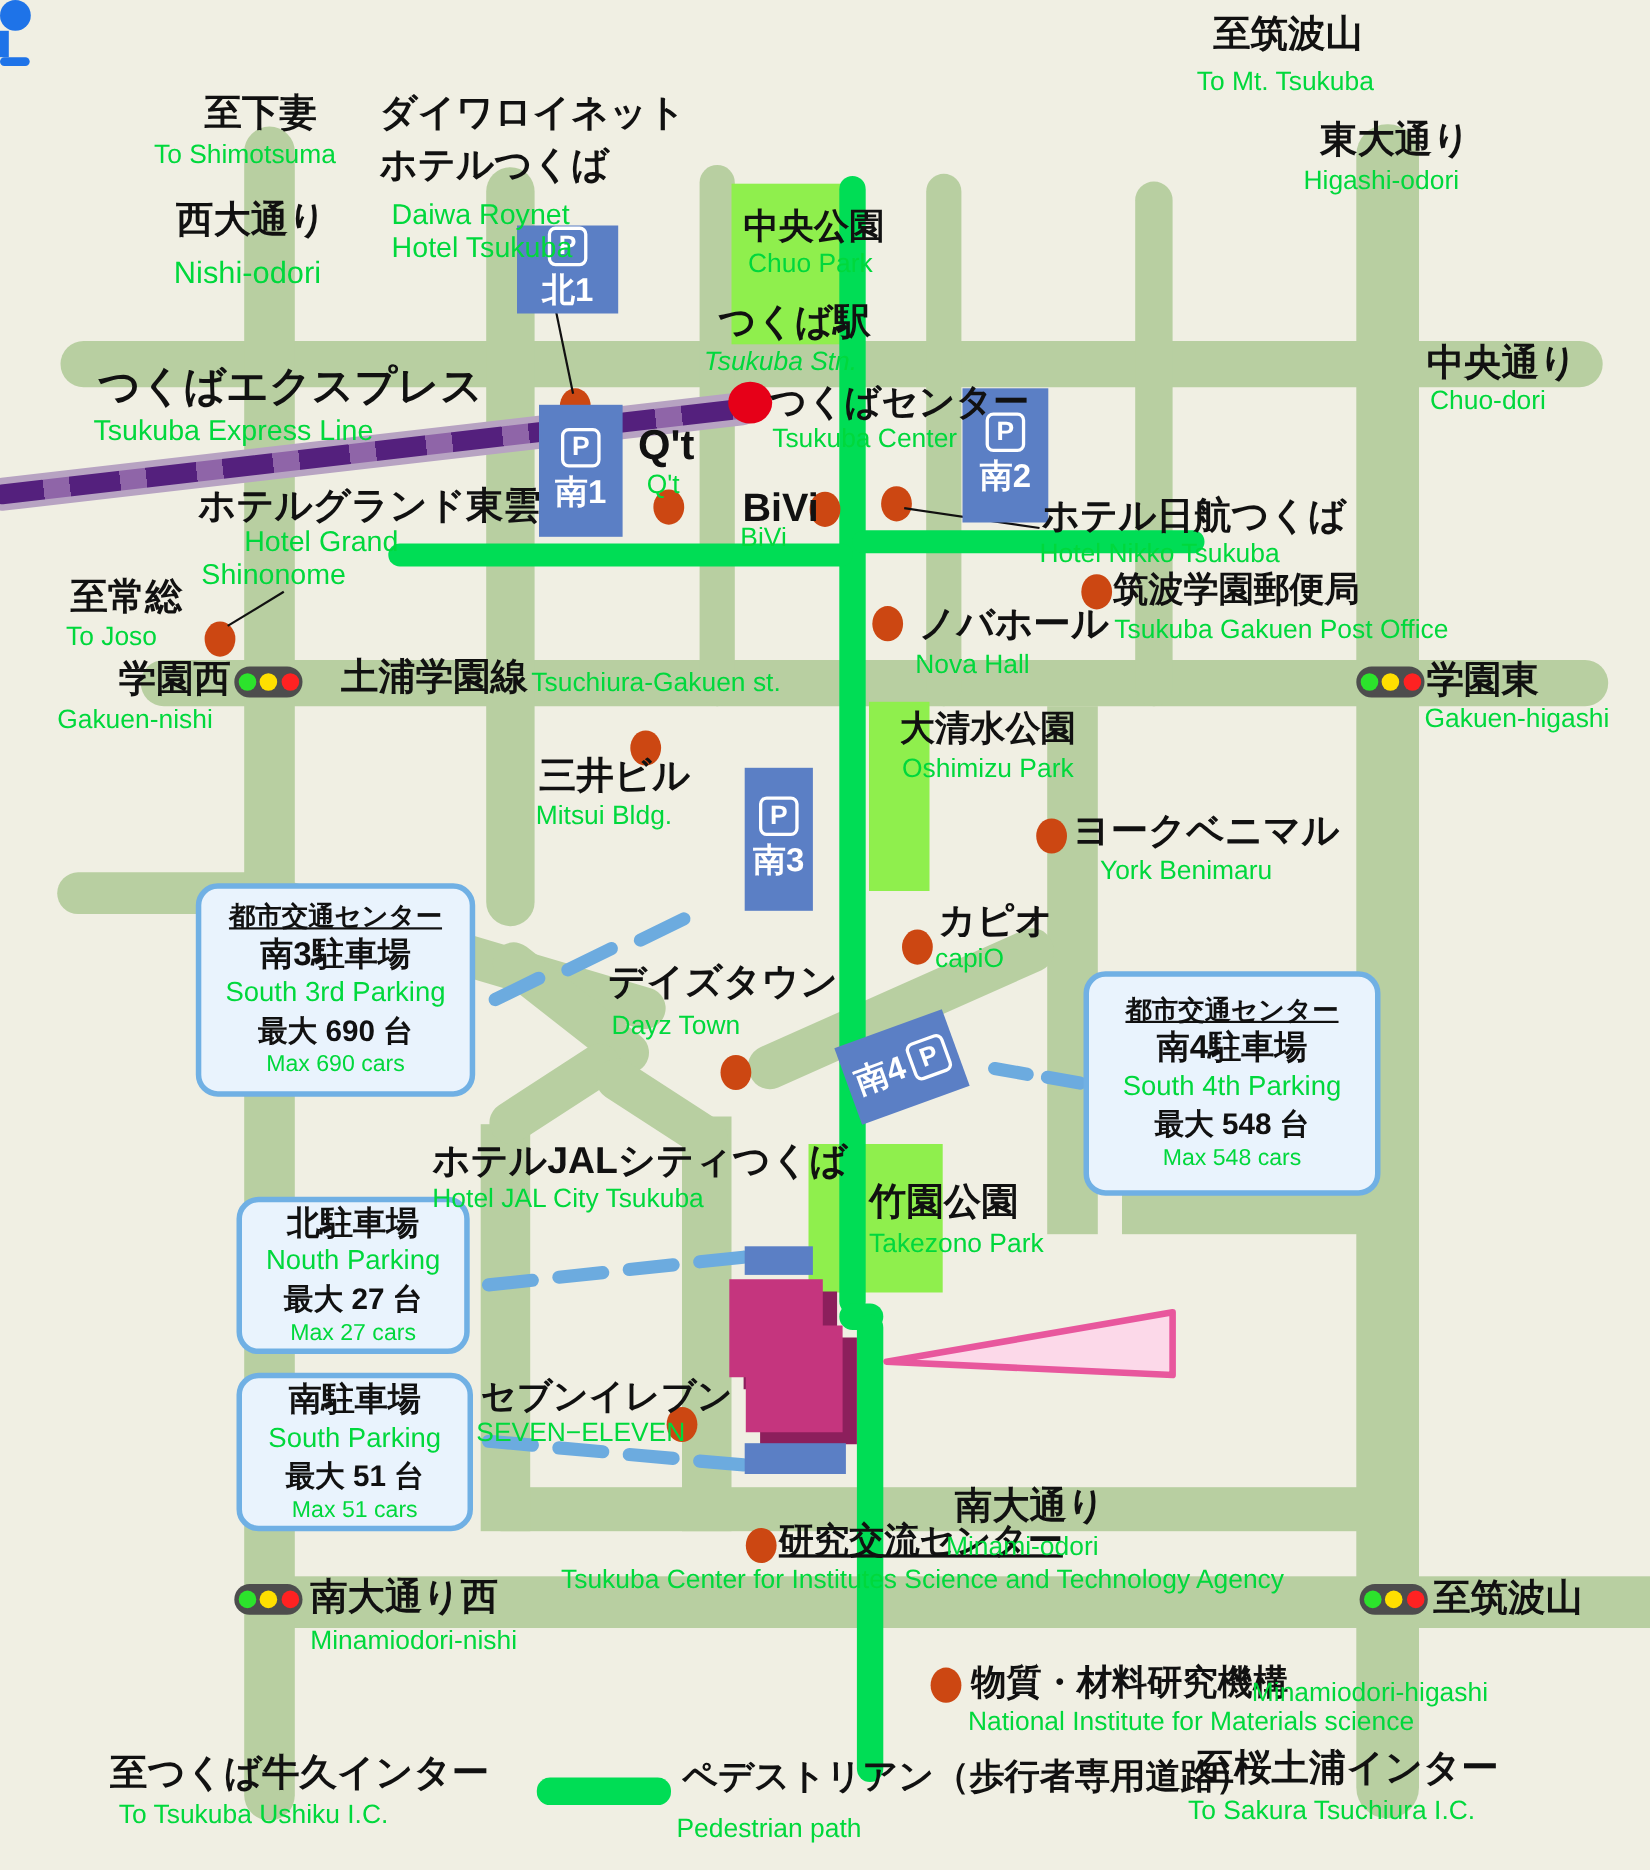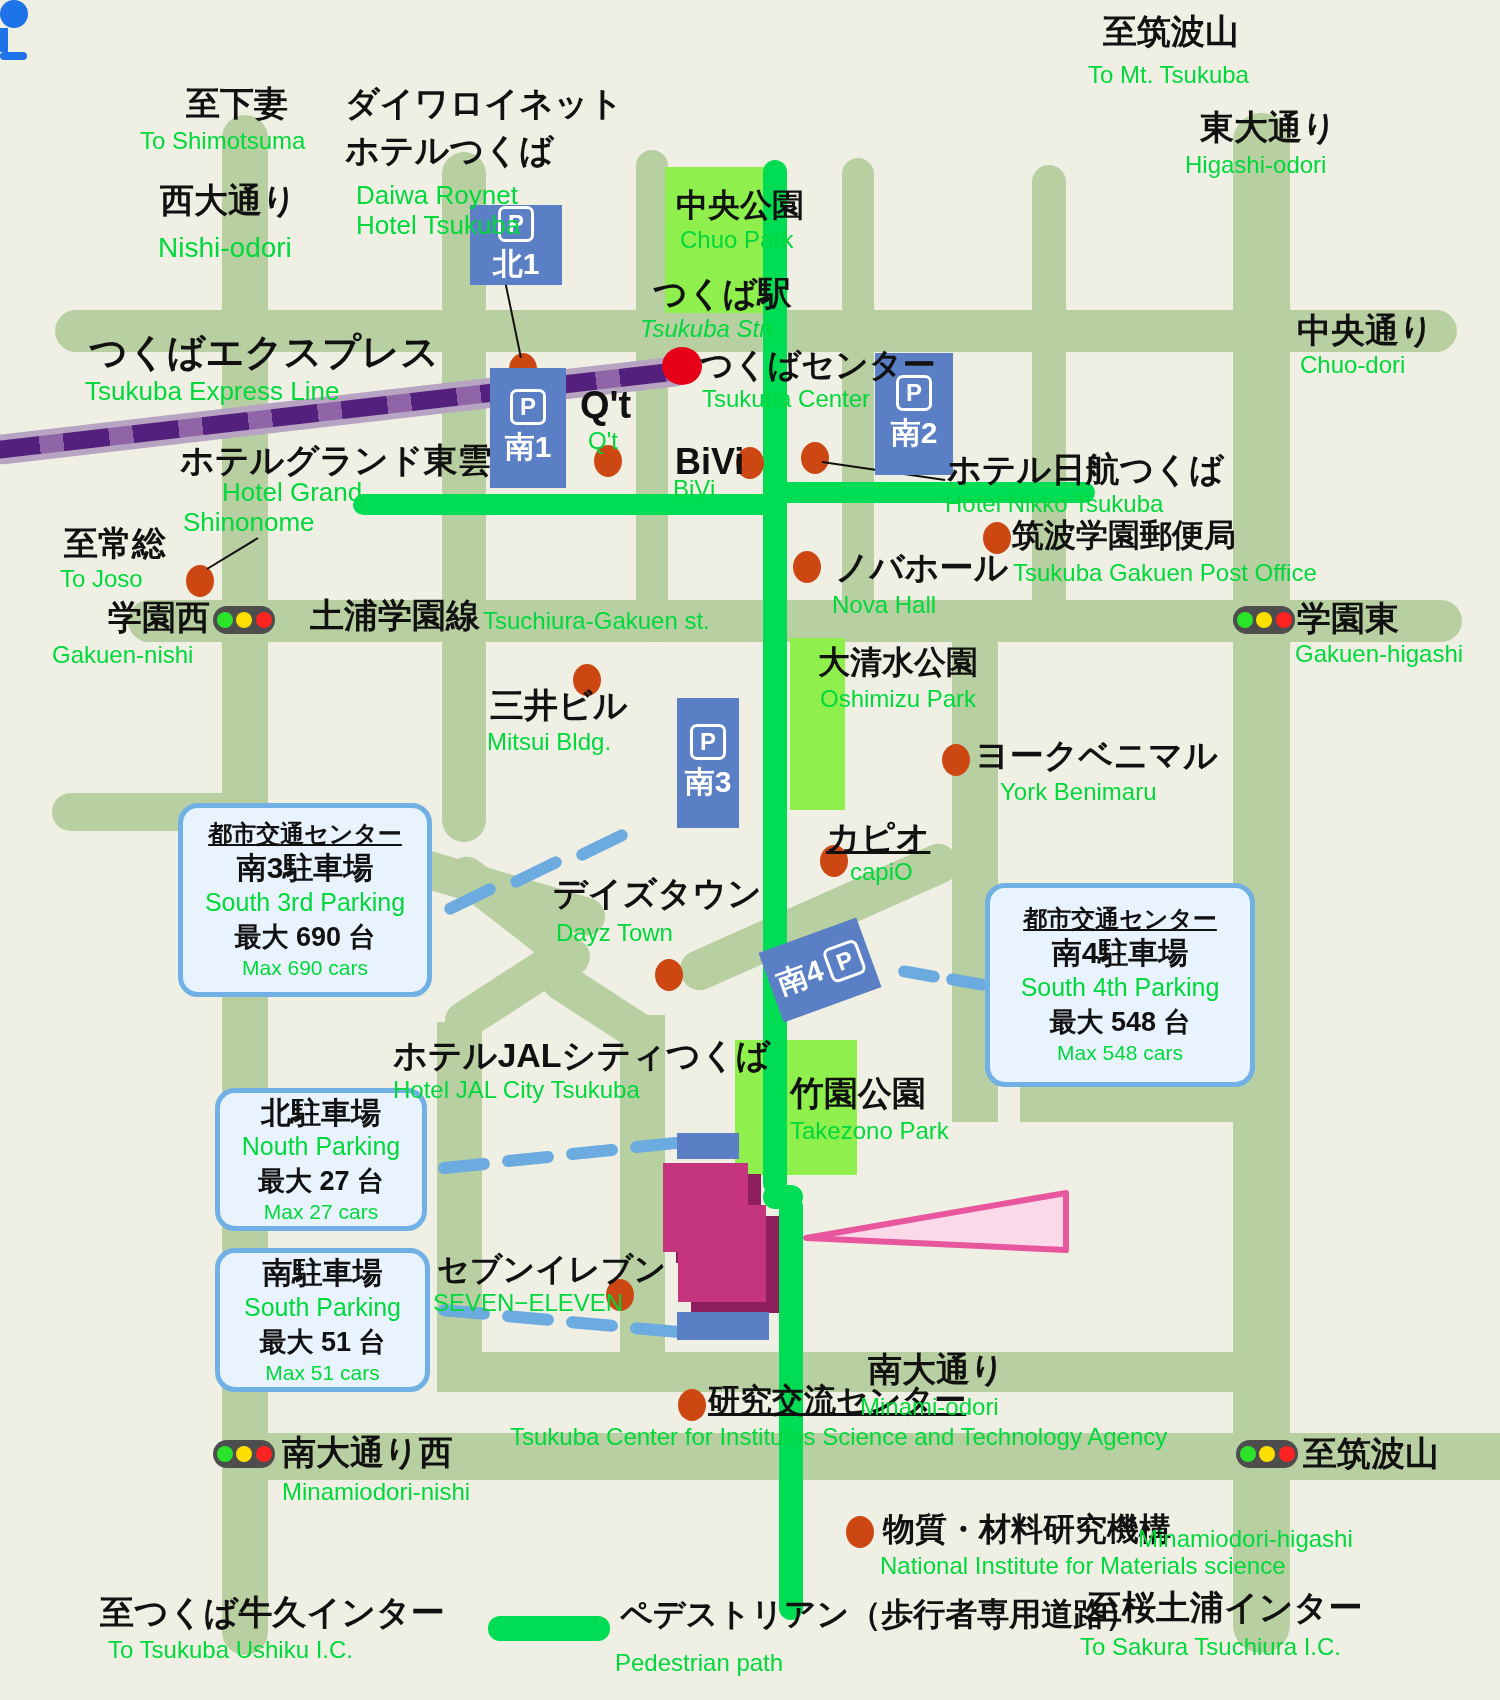--- a/index.html
+++ b/index.html
@@ -225,21 +225,21 @@
     <div class="t jp" style="left:1297px;top:601px;font-size:34px;z-index:6;">学園東</div>
     <div class="t en" style="left:1295px;top:641px;font-size:24px;z-index:6;">Gakuen-higashi</div>
     <div class="t jp" style="left:490px;top:688px;font-size:34px;z-index:6;">三井ビル</div>
     <div class="t en" style="left:487px;top:729px;font-size:24px;z-index:6;">Mitsui Bldg.</div>
     <div class="t jp" style="left:818px;top:646px;font-size:32px;z-index:6;">大清水公園</div>
     <div class="t en" style="left:820px;top:686px;font-size:24px;z-index:6;">Oshimizu Park</div>
     <div class="t jp" style="left:835px;top:550px;font-size:34px;z-index:6;">ノバホール</div>
     <div class="t en" style="left:832px;top:592px;font-size:24px;z-index:6;">Nova Hall</div>
     <div class="t jp" style="left:975px;top:738px;font-size:34px;z-index:6;">ヨークベニマル</div>
     <div class="t en" style="left:1000px;top:779px;font-size:24px;z-index:6;">York Benimaru</div>
-    <div class="t jp" style="left:826px;top:820px;font-size:34px;z-index:6;text-decoration:underline;">カピオ</div>
+    <div class="t jp" style="left:853px;top:820px;font-size:34px;z-index:6;">カピオ</div>
     <div class="t en" style="left:850px;top:859px;font-size:24px;z-index:6;">capiO</div>
     <div class="t jp" style="left:553px;top:876px;font-size:34px;z-index:6;">デイズタウン</div>
     <div class="t en" style="left:556px;top:920px;font-size:24px;z-index:6;">Dayz Town</div>
     <div class="t jp" style="left:393px;top:1038px;font-size:34px;z-index:6;">ホテルJALシティつくば</div>
     <div class="t en" style="left:393px;top:1077px;font-size:24px;z-index:6;">Hotel JAL City Tsukuba</div>
     <div class="t jp" style="left:790px;top:1076px;font-size:34px;z-index:6;">竹園公園</div>
     <div class="t en" style="left:790px;top:1118px;font-size:24px;z-index:6;">Takezono Park</div>
     <div class="t jp" style="left:437px;top:1253px;font-size:32px;z-index:6;">セブンイレブン</div>
     <div class="t en" style="left:433px;top:1290px;font-size:24px;z-index:6;">SEVEN−ELEVEN</div>
     <div class="t jp" style="left:708px;top:1384px;font-size:32px;z-index:6;text-decoration:underline;">研究交流センター</div>

